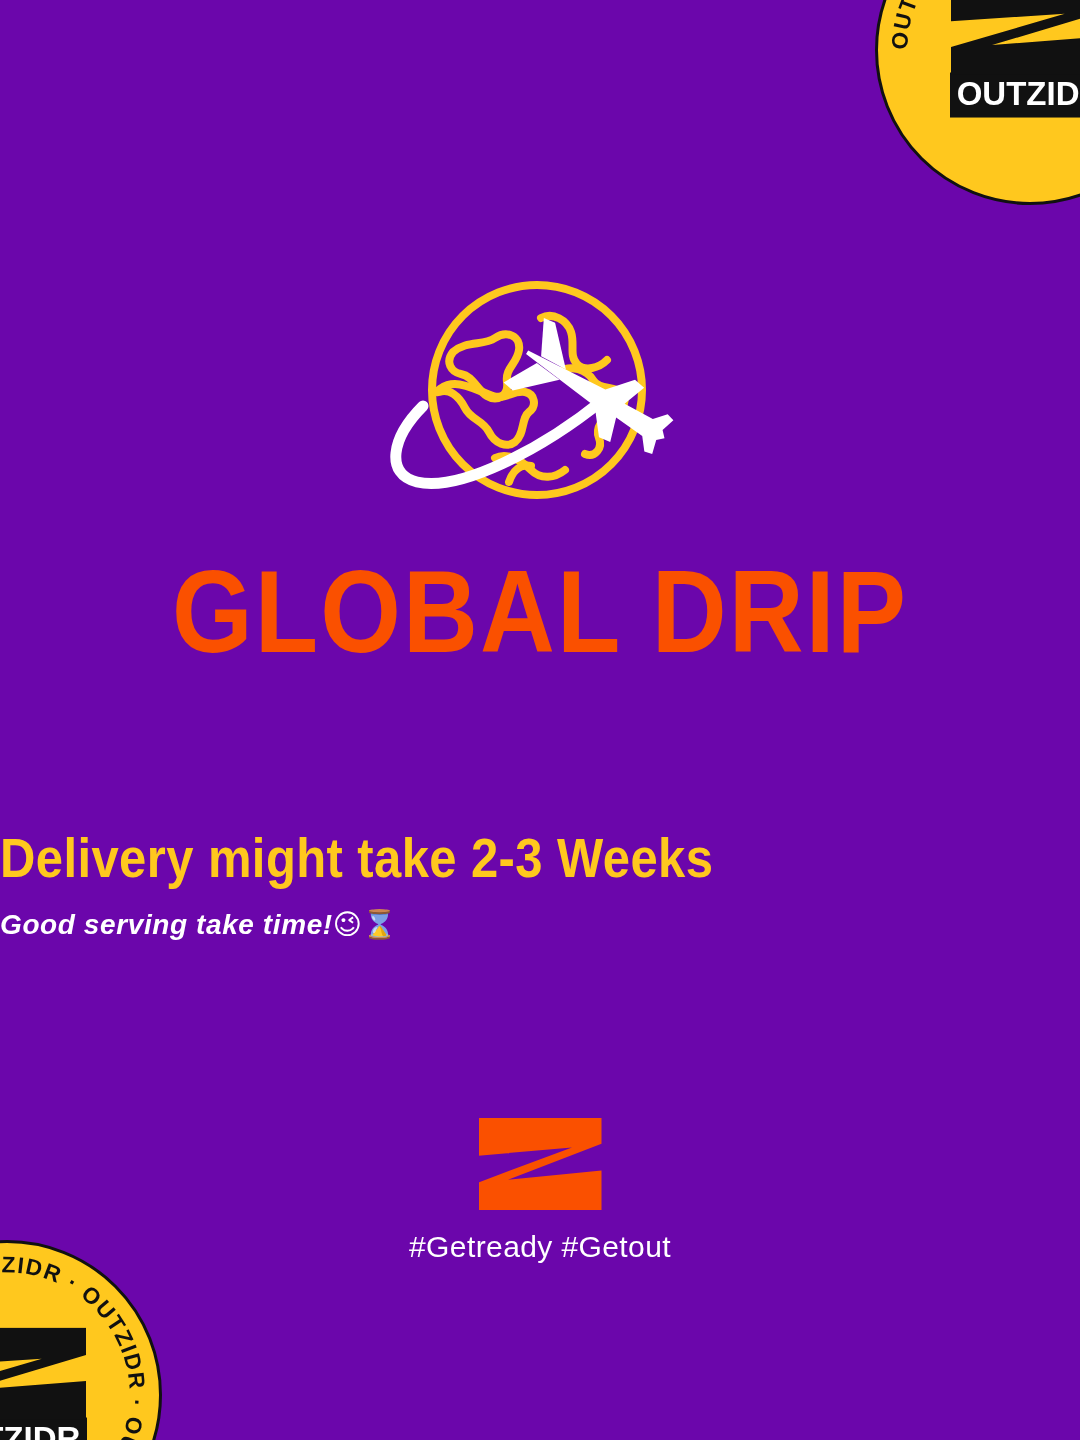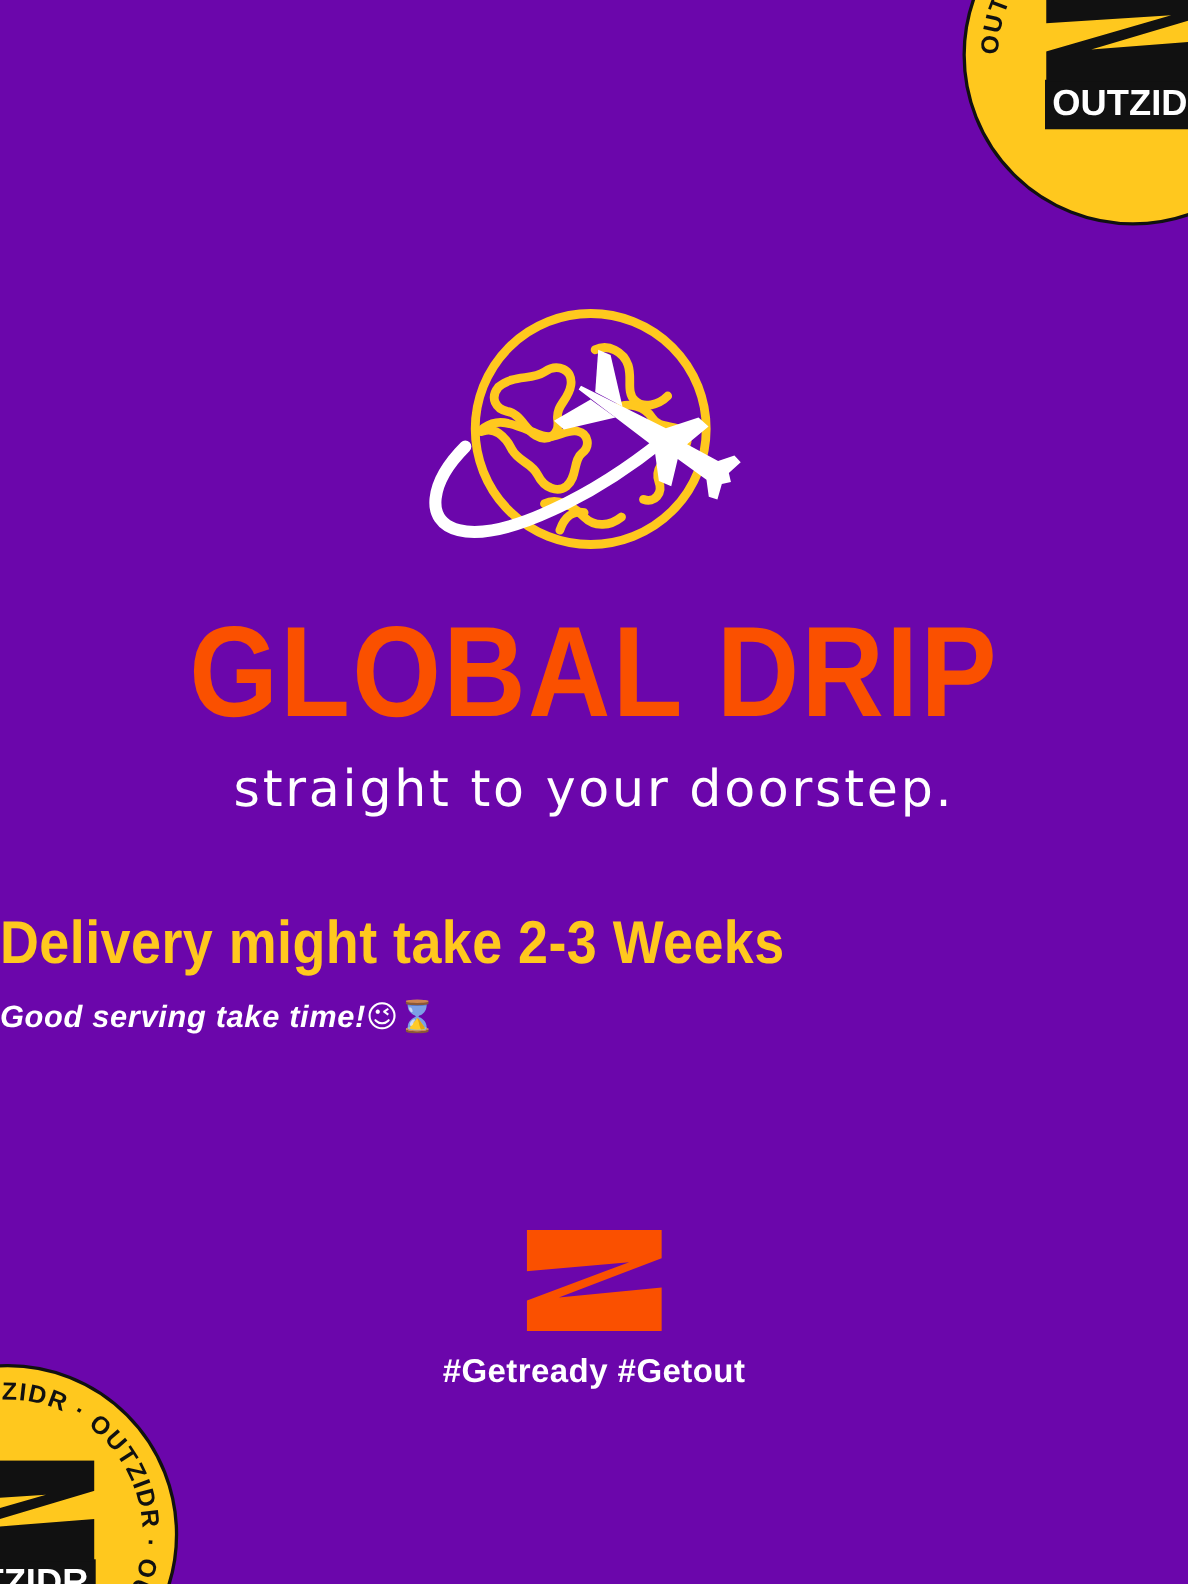--- a/index.html
+++ b/index.html
@@ -178,21 +178,21 @@
     background: #FA5000;
     clip-path: polygon(
       0% 0%, 100% 0%, 100% 28%, 24% 67%, 100% 57%,
       100% 100%, 0% 100%, 0% 70%, 76% 32%, 0% 41%
     );
   }
   .brand-tag {
     margin-top: 20px;
     color: #ffffff;
     font-size: 30px;
-    font-weight: 700;
+    font-weight: 400;
     letter-spacing: 0.4px;
     font-family: "Liberation Sans", sans-serif;
   }
 </style>
 </head>
 <body>
 
 <div id="poster">
 
   <div class="badge badge-tr">
@@ -251,21 +251,20 @@
                L 162 24 L 170 26 L 166 40 L 172 46 L 166 52 L 170 66
                L 162 68 L 152 56 L 120 54 L 128 78 L 116 80 L 96 56
                L 10 48 Z" fill="#FFFFFF"></path>
       <path d="M 24 42 L 6 8 L 18 6 L 52 40 Z" fill="#FFFFFF"></path>
       <path d="M 24 50 L 6 84 L 18 86 L 52 52 Z" fill="#FFFFFF"></path>
     </g>
   </svg>
 
   <div class="copy">
     <div class="line-global">GLOBAL DRIP</div>
-    <div class="line-doorstep">straight to your doorstep.</div>
   </div>
 
   <div class="notice">
     <div class="line-delivery">Delivery might take 2-3 Weeks</div>
     <div class="line-good">
       <span>Good serving take time!</span><span class="emoji">😉</span><span class="emoji">⌛</span>
     </div>
   </div>
 
   <div class="footer">

